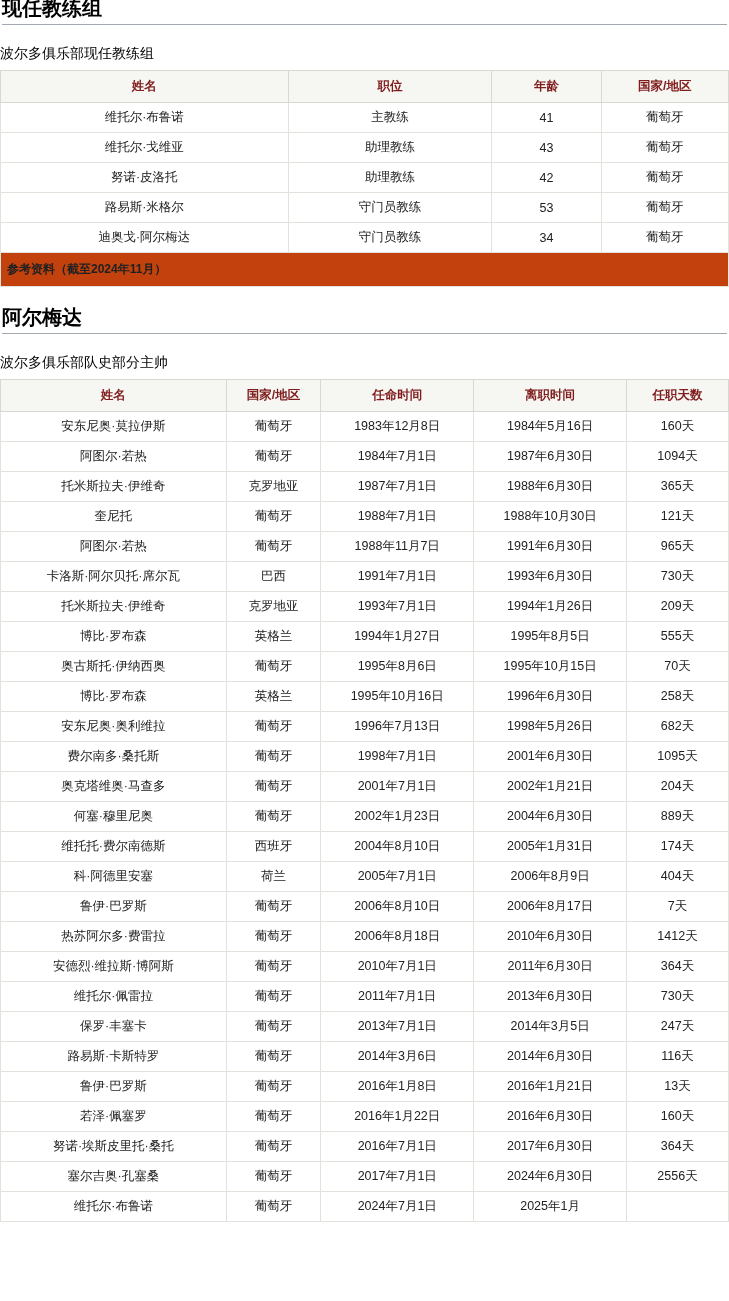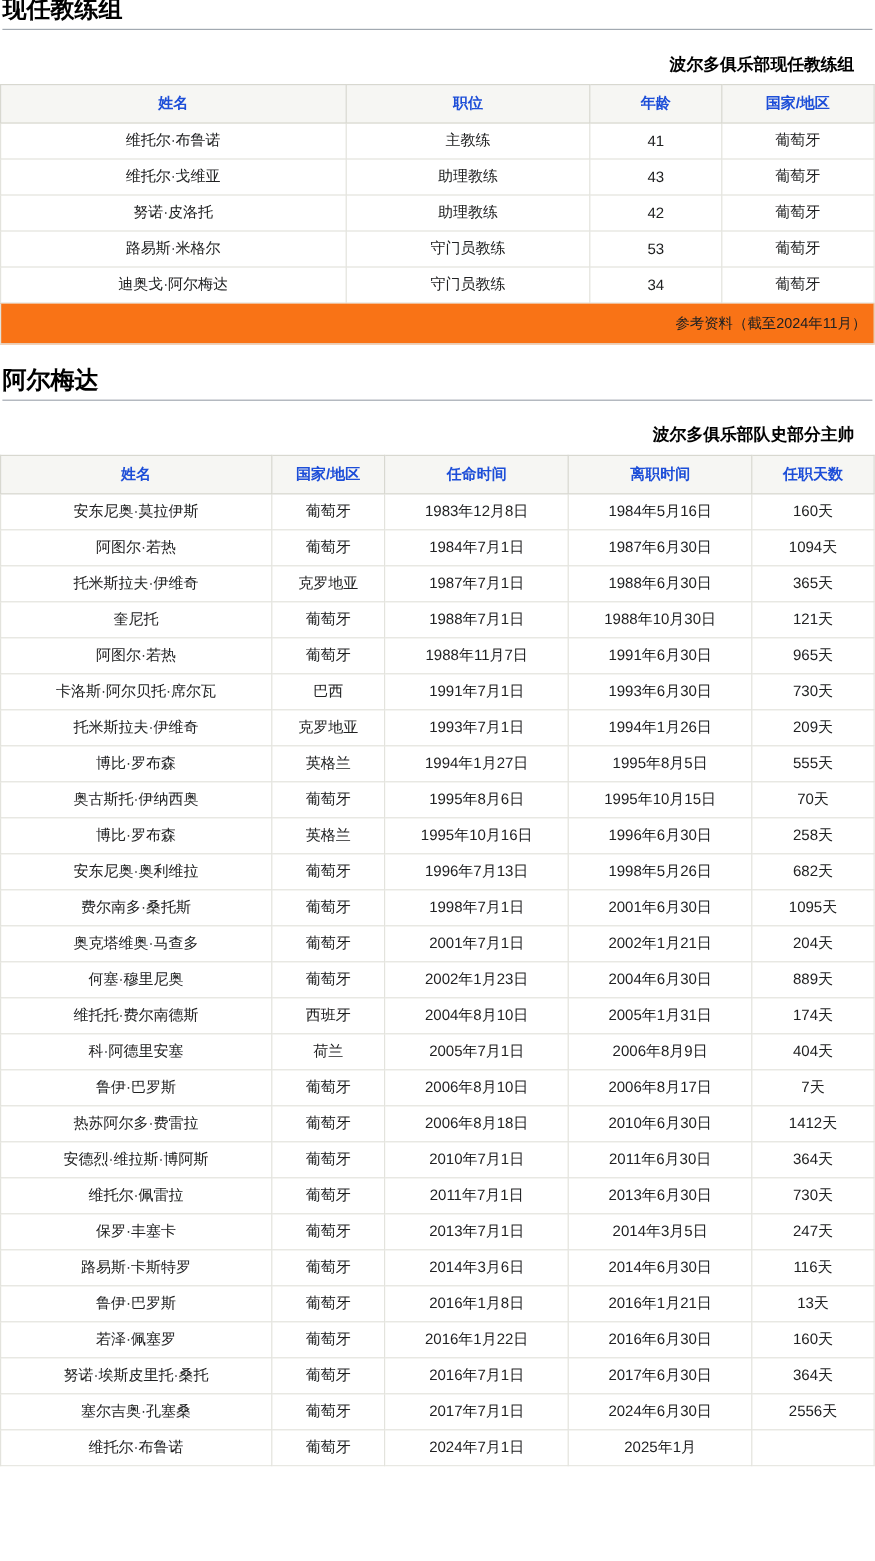--- a/index.html
+++ b/index.html
@@ -31,54 +31,54 @@
   .heading-wrap {
     padding: 0 2px;
   }
   .first-heading {
     margin-top: -4px;
   }
   .table-block {
     margin: 14px 0 0 0;
   }
   .table-caption {
-    text-align: right;
-    font-weight: bold;
+    text-align: left;
+    font-weight: normal;
     font-size: 14px;
-    padding: 6px 17px 7px 0;
+    padding: 6px 0 7px 0;
     color: #000;
   }
   table.wikitable {
     width: 100%;
     border-collapse: collapse;
     background: #ffffff;
     font-size: 12.5px;
   }
   table.wikitable th {
     background: #f6f6f3;
     border: 1px solid #d8d8d0;
     padding: 7px 4px;
     font-weight: bold;
     text-align: center;
-    color: #1d4ed8;
+    color: #7f1d1d;
   }
   table.wikitable td {
     border: 1px solid #e3e3dd;
     padding: 6px 4px;
     text-align: center;
     color: #202122;
   }
   .note {
     border: 1px solid #e3e3dd;
     border-top: none;
-    background: #f97316;
+    background: #c2410c;
     padding: 8px 6px;
     font-size: 12px;
-    font-weight: normal;
-    text-align: right;
+    font-weight: bold;
+    text-align: left;
     color: #202122;
   }
   .spacer-18 { height: 18px; }
   .current-table col.c-name { width: 39.5%; }
   .current-table col.c-role { width: 28%; }
   .current-table col.c-age { width: 15%; }
   .current-table col.c-country { width: 17.5%; }
   .hist-table col.h-name { width: 31%; }
   .hist-table col.h-country { width: 13%; }
   .hist-table col.h-start { width: 21%; }

